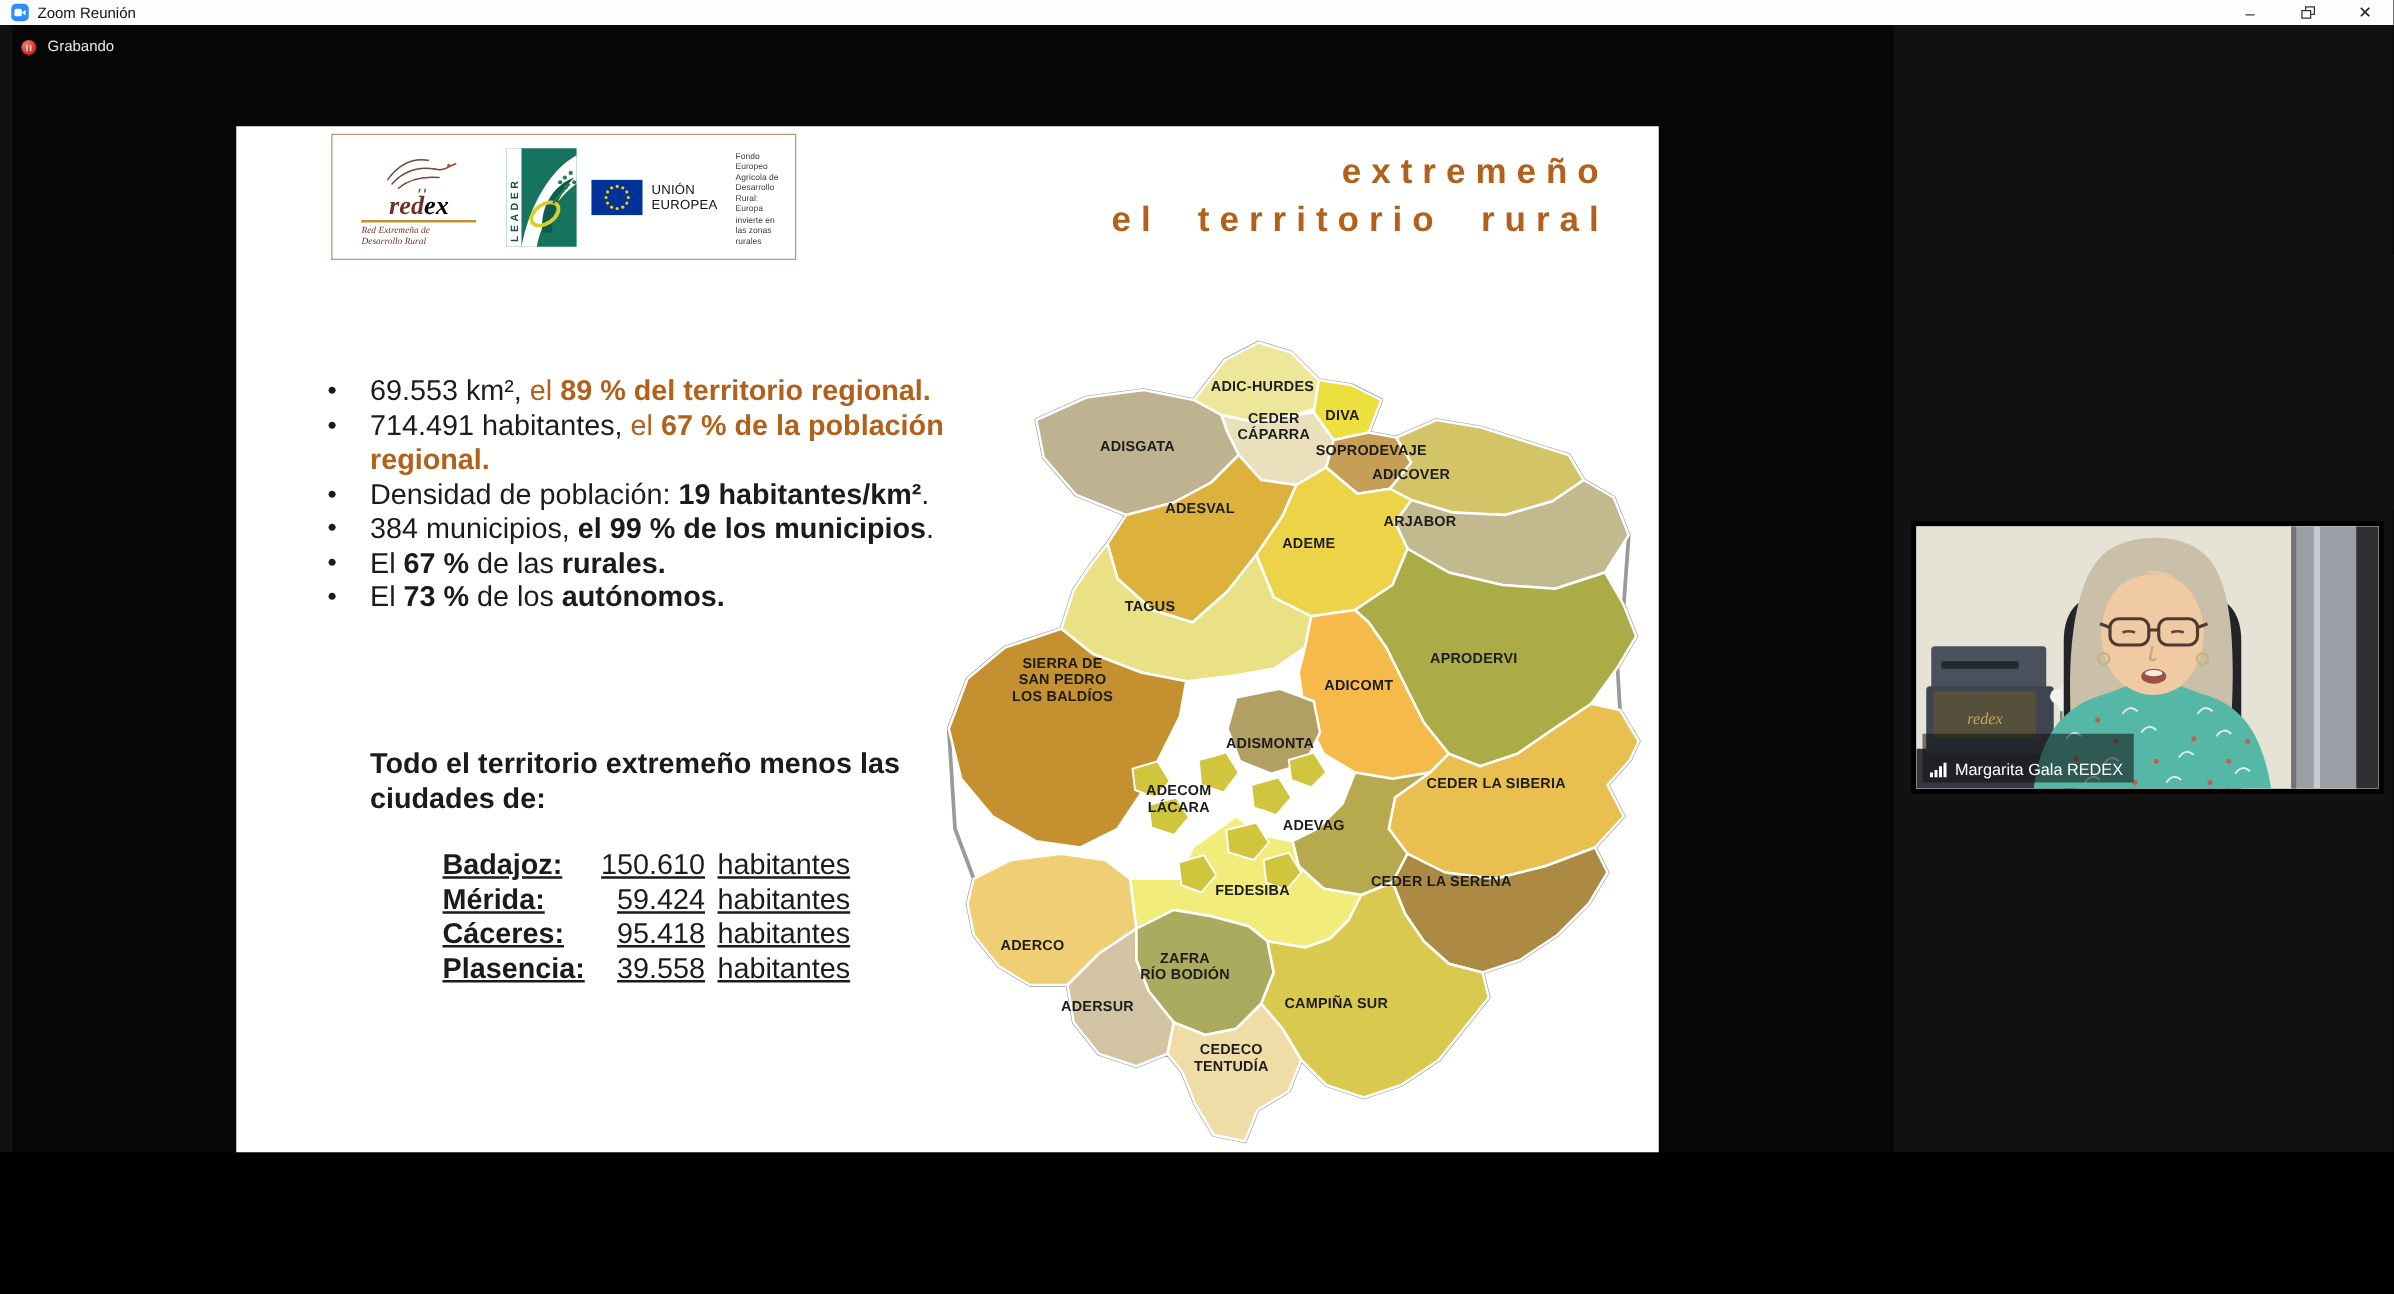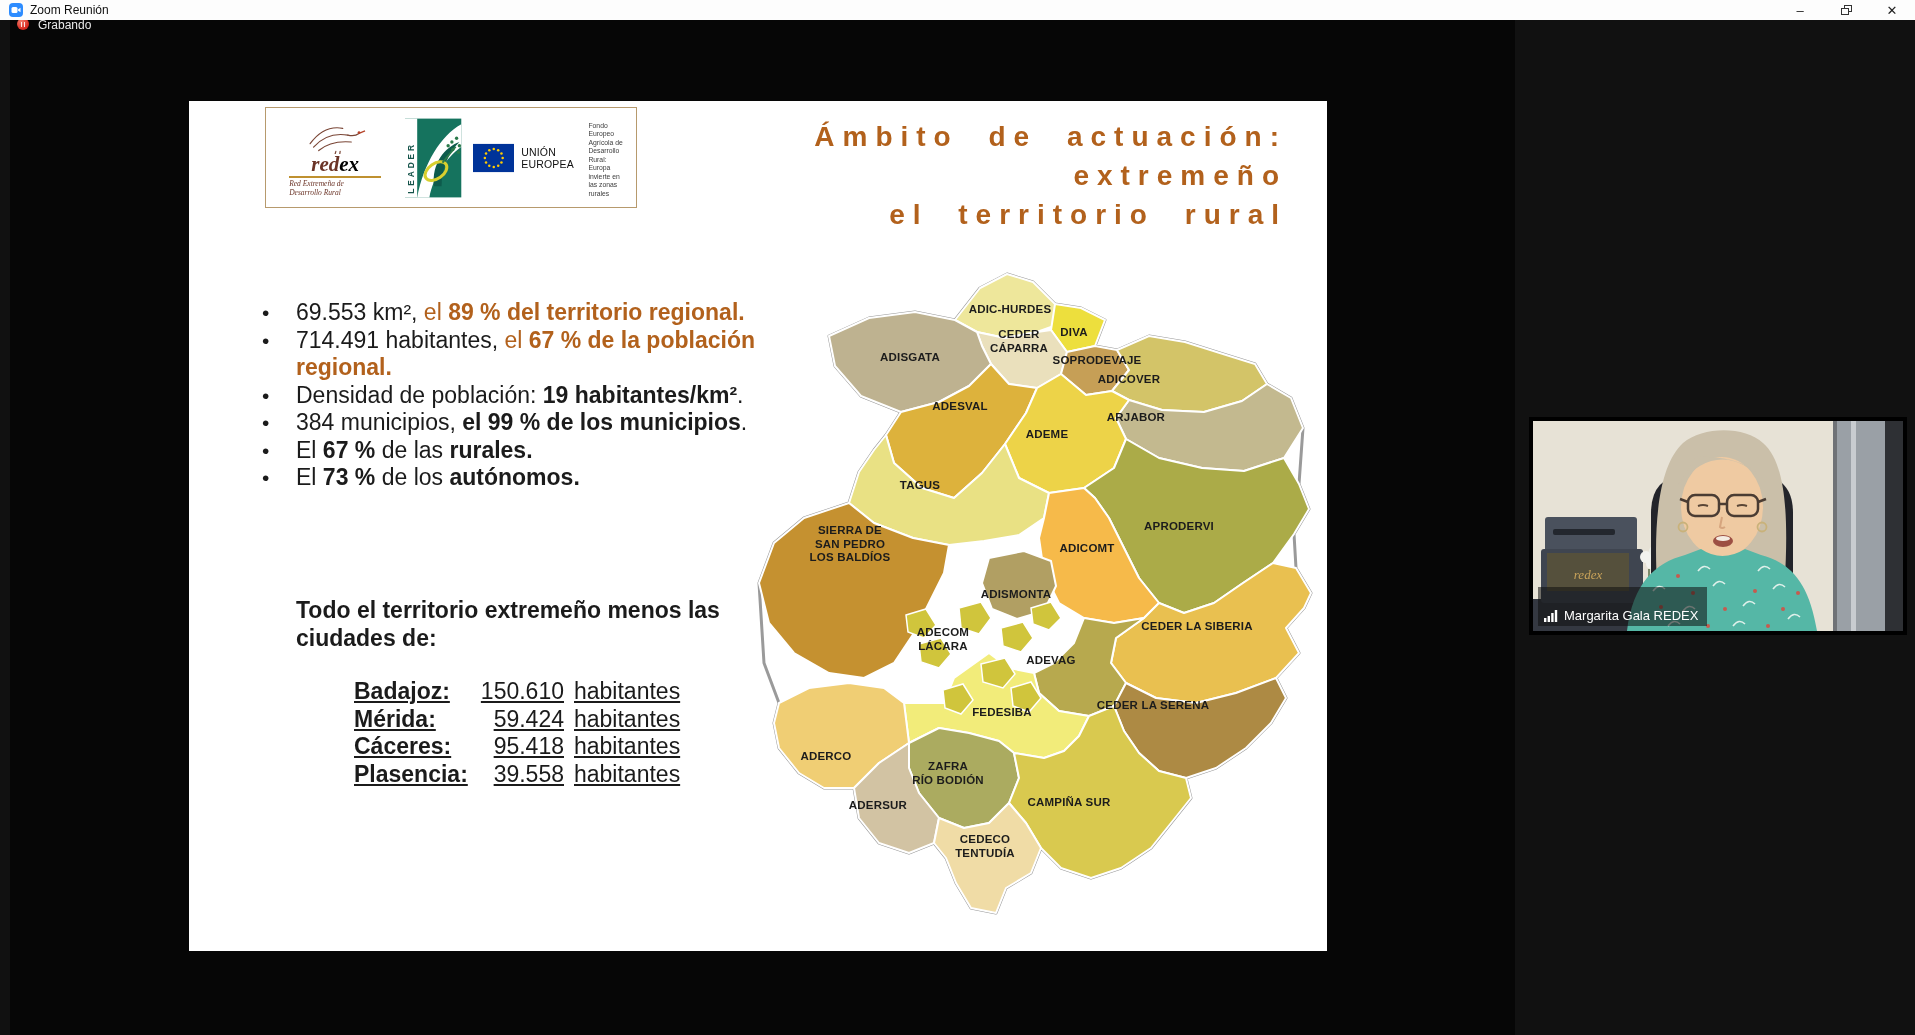--- a/index.html
+++ b/index.html
@@ -1,32 +1,32 @@
 <!DOCTYPE html>
 <html style="--accent: #b2611c;"><head>
 <meta charset="utf-8">
 <style>
   html,body{margin:0;padding:0;background:#000;}
   *{box-sizing:border-box;}
-  .app{position:relative;width:1915px;height:1035px;background:#111;overflow:hidden;
+  .app{position:relative;width:1915px;height:922px;background:#111;overflow:hidden;
        font-family:"Liberation Sans","DejaVu Sans",sans-serif;}
   
   .titlebar{position:absolute;top:0;left:0;width:1915px;height:20px;background:#fdfdfd;
             display:flex;align-items:center;z-index:40;}
   .zoomicon{width:14px;height:14px;border-radius:4px;background:#2D8CFF;margin-left:9px;
             display:flex;align-items:center;justify-content:center;}
   .wtitle{font-size:12px;color:#111;margin-left:7px;}
   .wcontrols{margin-left:auto;display:flex;height:100%;}
   .wbtn{width:46px;height:100%;display:flex;align-items:center;justify-content:center;
         font-size:13px;color:#222;cursor:default;}
   .restore-wrap{position:relative;width:11px;height:10px;}
   .restore-a{position:absolute;right:0;top:0;width:8px;height:7px;border:1px solid #333;background:#fdfdfd;}
   .restore-b{position:absolute;left:0;bottom:0;width:8px;height:7px;border:1px solid #333;background:#fdfdfd;}
   
-  .recording{position:absolute;left:17px;top:18px;display:flex;align-items:flex-start;z-index:30;}
+  .recording{position:absolute;left:17px;top:30px;display:flex;align-items:flex-end;z-index:30;}
   .recdot{width:12px;height:12px;border-radius:50%;
           background:radial-gradient(circle at 35% 30%,#f07a6a,#d5271d 70%);
           display:flex;align-items:center;justify-content:center;gap:1.5px;}
   .recdot i{display:block;width:1.5px;height:5px;background:rgba(255,255,255,.85);}
   .reclabel{color:#e9e9e9;font-size:12px;margin-left:9px;}
   
   .share{position:absolute;left:10px;top:20px;width:1505px;height:1015px;background:#060606;}
   .slide{position:absolute;left:189px;top:101px;width:1138px;height:850px;background:#fff;overflow:hidden;}
   
   .logobox{position:absolute;left:76px;top:6px;width:372px;height:101px;border:1px solid #b79a6d;
@@ -160,21 +160,20 @@
             <span class="eu-title">UNIÓN EUROPEA</span>
           </div>
           <div class="eu-small">
             <div>Fondo Europeo Agrícola de Desarrollo Rural:</div>
             <div>Europa invierte en las zonas rurales</div>
           </div>
         </div>
       </div>
 
       <div class="stitle">
-        <div>Ámbito de actuación:</div>
         <div>extremeño</div>
         <div>el territorio rural</div>
       </div>
 
       <div class="bullets" id="bullets">
           <div class="li">
             <span class="dot">•</span>
             <span class="bt"><span>69.553 km², </span><span class="o">el </span><span class="b o">89 % del territorio regional.</span></span>
           </div>
           <div class="li">

